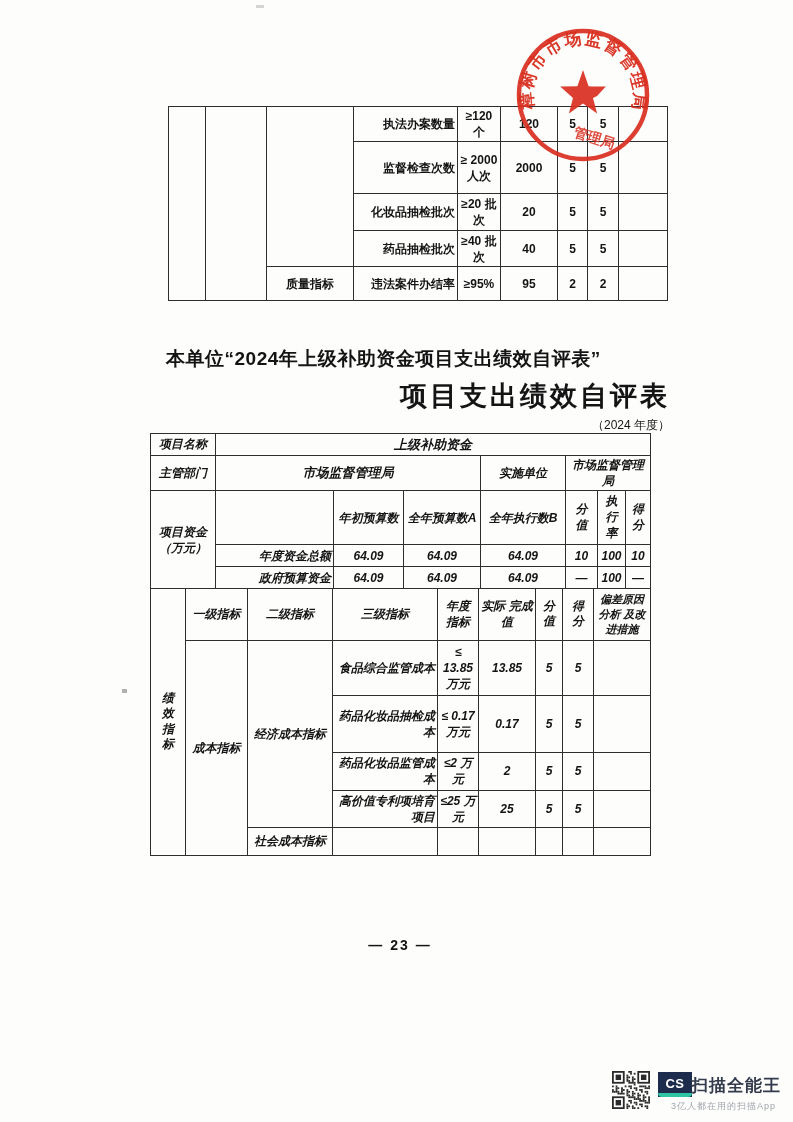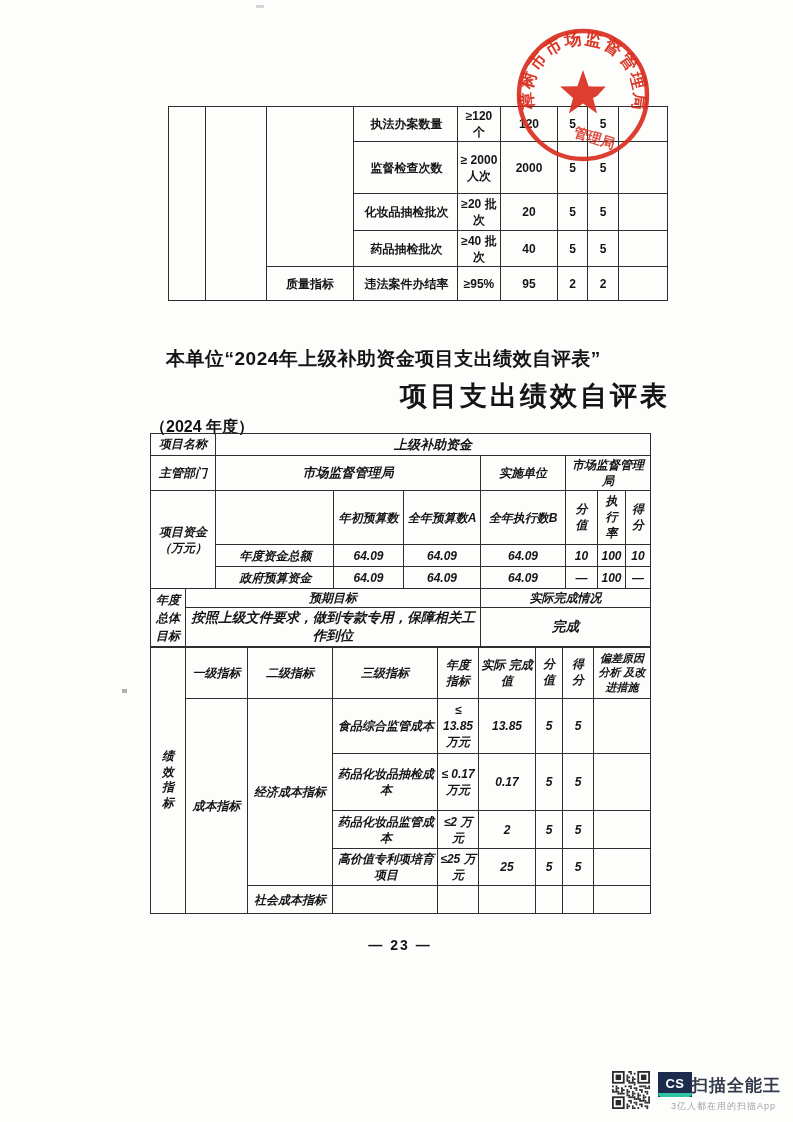--- a/index.html
+++ b/index.html
@@ -1,31 +1,31 @@
 <!DOCTYPE html>
 <html><head>
 <meta charset="utf-8">
 <style>
   html,body{margin:0;padding:0;background:#e8e8e8;}
   .page{position:relative;width:793px;height:1122px;background:#fdfdfc;margin:0 auto;
         font-family:"Liberation Sans","DejaVu Sans",sans-serif;color:#141414;overflow:hidden;}
   table{border-collapse:collapse;table-layout:fixed;}
   td{border:1.6px solid #2e2e2e;text-align:center;vertical-align:middle;
      font-weight:700;font-size:12px;padding:1px 2px;line-height:1.35;}
-  .tl{text-align:center;padding-left:4px;}
+  .tl{text-align:right;padding-left:4px;}
   .v1{display:inline-block;width:1.15em;word-break:break-all;line-height:1.3;}
   .v2{display:inline-block;width:2.3em;word-break:break-all;line-height:1.5;}
   
   .t-top{position:absolute;left:168px;top:106px;width:499px;}
   
   .title1{position:absolute;left:166px;top:346px;font-size:19px;font-weight:700;letter-spacing:.5px;}
   .title2{position:absolute;left:150px;top:378px;width:520px;text-align:right;
           font-size:27px;font-weight:700;letter-spacing:3px;}
-  .title3{position:absolute;left:150px;top:417px;width:520px;text-align:left;
-          font-size:16px;font-weight:700;}
+  .title3{position:absolute;left:150px;top:417px;width:520px;text-align:right;
+          font-size:12px;font-weight:400;}
   
   .main-wrap{position:absolute;left:150px;top:433px;width:500px;font-style:italic;}
   .main-wrap table{width:500px;}
   .main-wrap table+table{margin-top:-1.6px;}
   .goal-text{font-size:13.5px;}
   
   .seal{position:absolute;left:510px;top:20px;width:150px;height:152px;}
   
   .pageno{position:absolute;left:150px;top:937px;width:500px;text-align:center;
           font-size:14px;font-weight:700;letter-spacing:2px;}
@@ -177,40 +177,20 @@
         <td>64.09</td>
         <td>64.09</td>
         <td>64.09</td>
         <td>—</td>
         <td>100</td>
         <td>—</td>
       </tr>
     </tbody>
       </table>
 
-    <table>
-      <colgroup>
-        <col style="width:35px">
-          <col style="width:295px">
-          <col style="width:170px">
-      </colgroup>
-      <tbody>
-          <tr style="height:18px">
-        <td rowspan="2">
-          <span class="v2">年度总体目标</span>
-        </td>
-        <td>预期目标</td>
-        <td>实际完成情况</td>
-      </tr>
-      <tr style="height:40px">
-        <td class="goal-text">按照上级文件要求，做到专款专用，保障相关工作到位</td>
-        <td class="goal-text">完成</td>
-      </tr>
-    </tbody>
-      </table>
 
     <table>
       <colgroup>
         <col style="width:35px">
           <col style="width:62px">
           <col style="width:85px">
         <col style="width:105px">
           <col style="width:41px">
           <col style="width:57px">
         <col style="width:27px">

